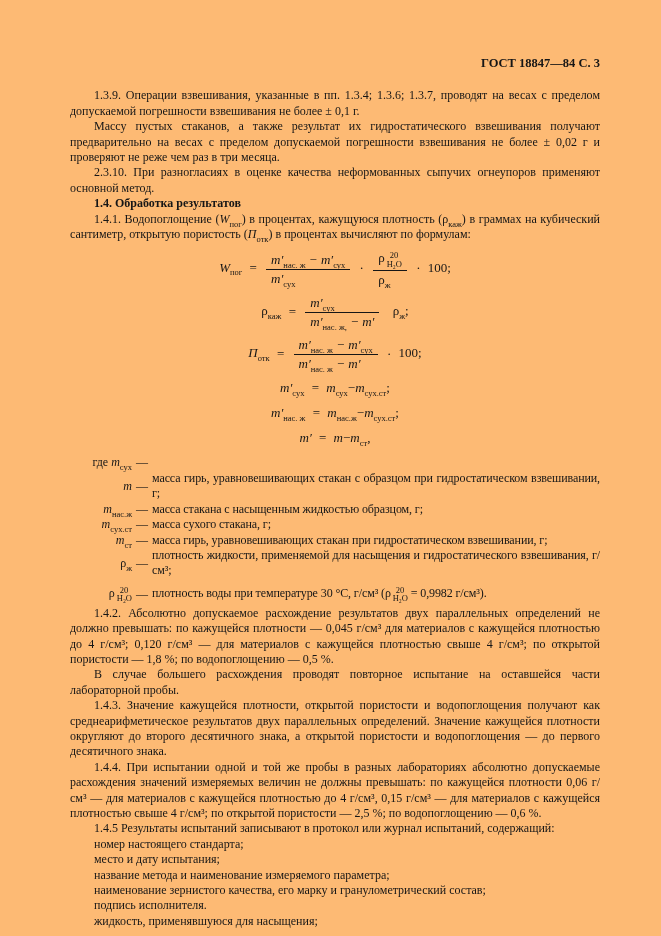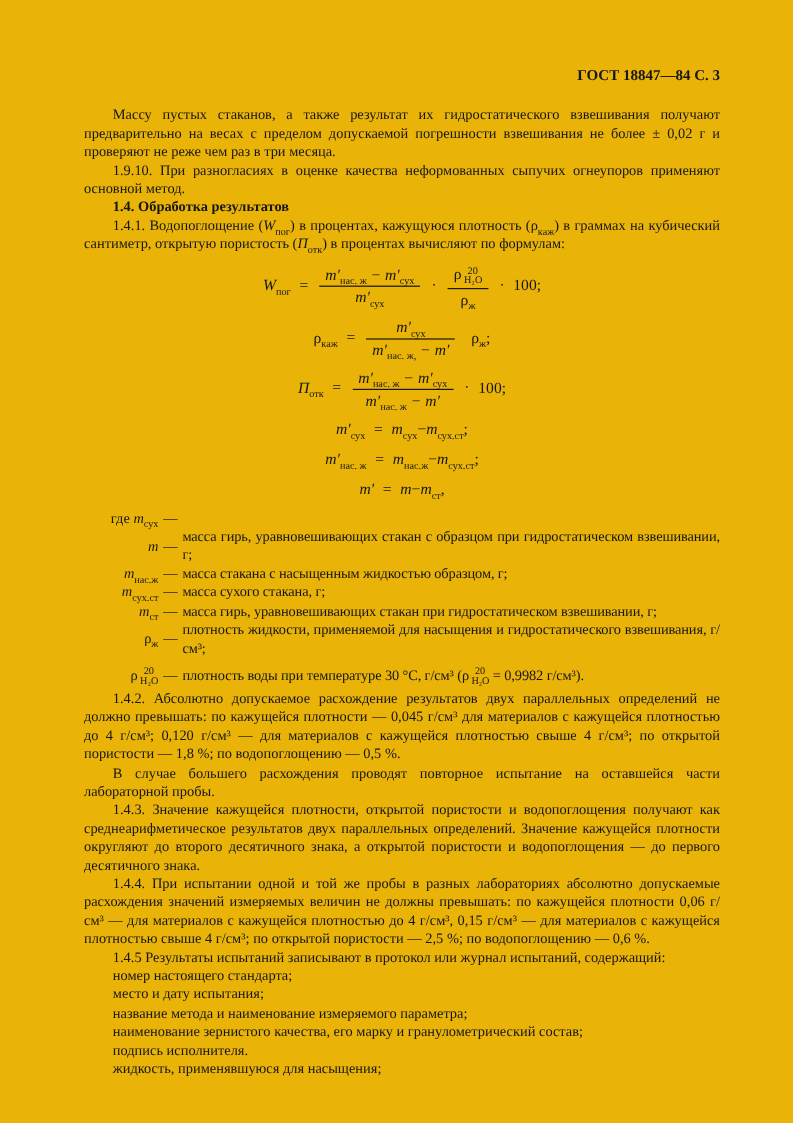--- a/index.html
+++ b/index.html
@@ -1,39 +1,39 @@
 <!DOCTYPE html>
 <html lang="ru"><head>
 <meta charset="utf-8">
 <style>
   html, body { margin: 0; padding: 0; background: #ffffff; }
   .page {
     width: 661px; height: 936px; box-sizing: border-box;
     padding: 56px 61px 0 70px;
-    background: #eab308; color: #161616;
+    background: #fdba74; color: #161616;
     font-family: "Liberation Serif", serif;
     font-size: 12px; line-height: 15.4px;
     overflow: hidden;
   }
   .doc-header {
     font-weight: bold; text-align: right; font-size: 12.5px;
     margin: 0 0 17px 0;
   }
   p.para { margin: 0; text-indent: 24px; text-align: justify; }
   .bold { font-weight: bold; }
   .mi { font-style: italic; }
   sub.ms, sub {
     font-size: 8.5px; font-style: normal; vertical-align: -3.5px;
     line-height: 0; letter-spacing: 0;
   }
   .formula-block { margin: 6px 0 4px; }
   .formula { text-align: center; font-size: 13px; margin: 9px 0; line-height: 16px; }
   .formula .op { margin: 0 4px; }
   .frac {
-    display: inline-block; vertical-align: middle; text-align: center;
+    display: inline-block; vertical-align: middle; text-align: left;
     margin: 0 2px; line-height: 14px;
   }
   .frac .num { display: block; border-bottom: 1px solid #161616; padding: 0 5px 2px; }
   .frac .den { display: block; padding: 2px 5px 0; }
   .stack {
     display: inline-flex; flex-direction: column; align-items: flex-start;
     font-size: 8.5px; line-height: 8.5px; vertical-align: middle;
     margin-left: 2px; font-style: normal;
   }
   .stack span { display: block; }
@@ -46,22 +46,23 @@
   .row-gap { margin-top: 7px; }
   .list-item { margin-left: 24px; }
 </style>
 </head>
 <body>
 
 <div class="page">
 
   <div class="doc-header">ГОСТ 18847—84 С. 3</div>
 
+  <p class="para">1.3.9. Операции взвешивания, указанные в пп. 1.3.4; 1.3.6; 1.3.7, проводят на весах с пределом допускаемой погрешности взвешивания не более ± 0,1 г.</p>
   <p class="para">Массу пустых стаканов, а также результат их гидростатического взвешивания получают предварительно на весах с пределом допускаемой погрешности взвешивания не более ± 0,02 г и проверяют не реже чем раз в три месяца.</p>
-  <p class="para">1.9.10. При разногласиях в оценке качества неформованных сыпучих огнеупоров применяют основной метод.</p>
+  <p class="para">2.3.10. При разногласиях в оценке качества неформованных сыпучих огнеупоров применяют основной метод.</p>
   <p class="para bold">1.4. Обработка результатов</p>
 
   <p class="para"><span>1.4.1. Водопоглощение (</span><span class="mi">W</span><sub class="ms">пог</sub><span>) в процентах, кажущуюся плотность (</span><span>ρ</span><sub class="ms">каж</sub><span>) в граммах на кубический сантиметр, открытую пористость (</span><span class="mi">П</span><sub class="ms">отк</sub><span>) в процентах вычисляют по формулам:</span></p>
 
   <div class="formula-block">
 
     <div class="formula">
       <span class="mi">W</span><sub class="ms">пог</sub>
       <span class="op">=</span>
       <span class="frac">

